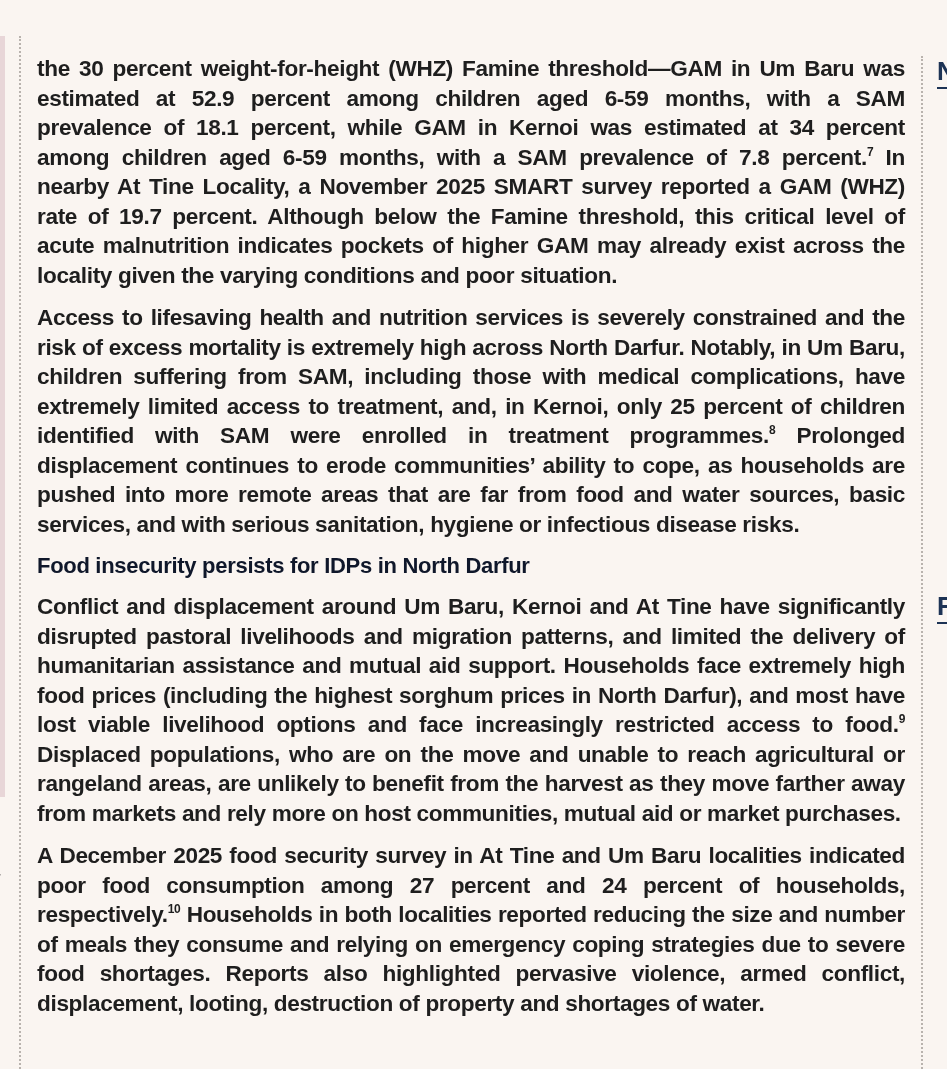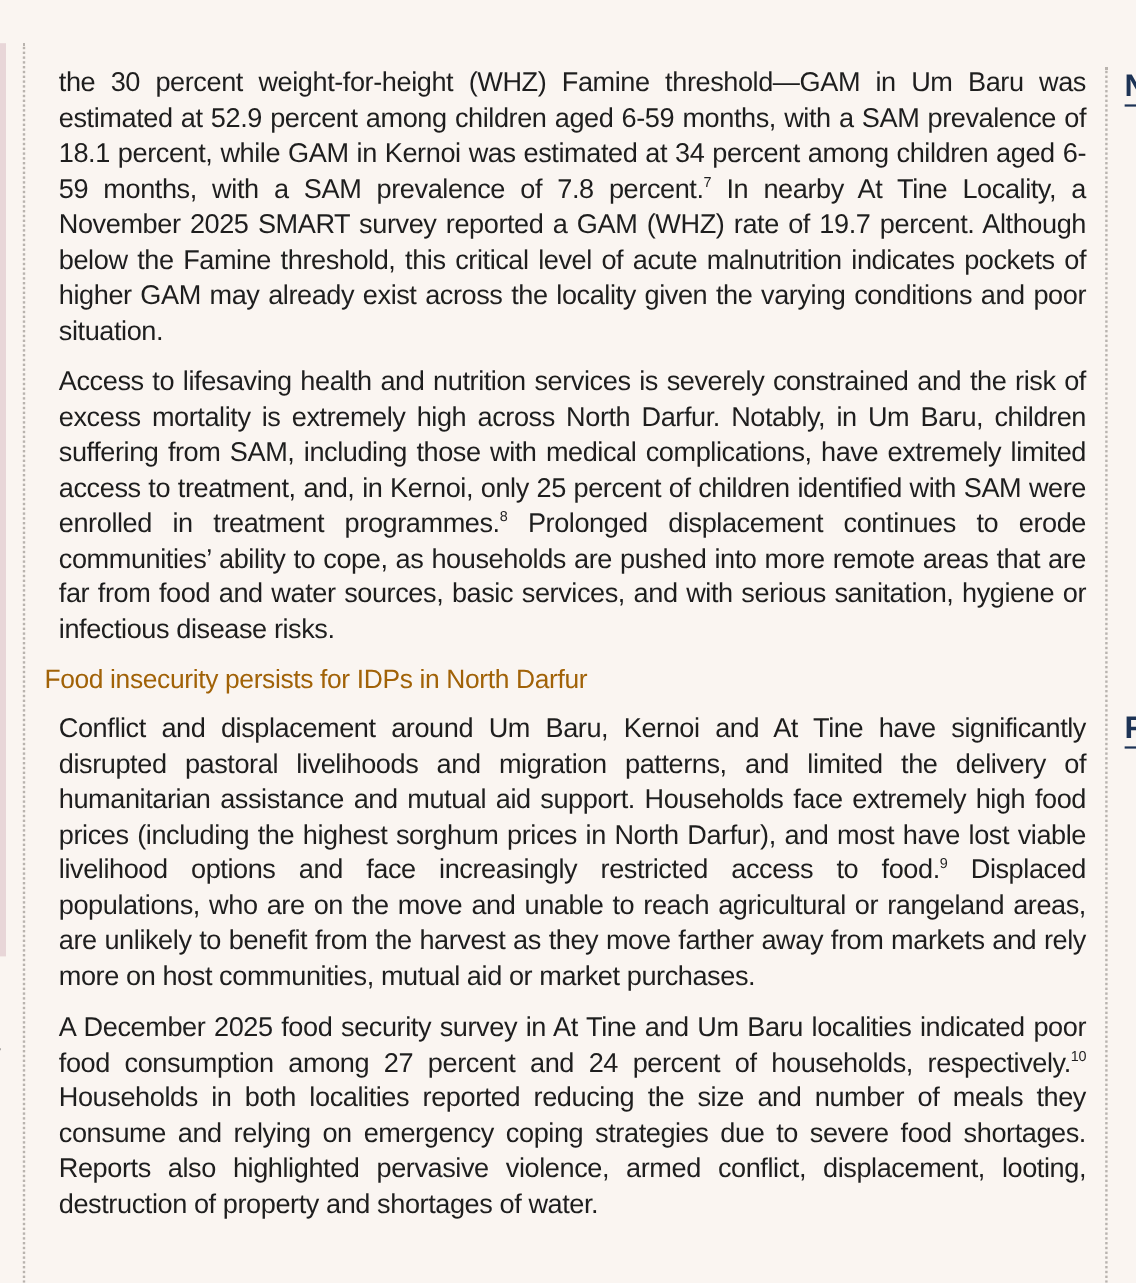--- a/index.html
+++ b/index.html
@@ -52,38 +52,39 @@
       height: 1013px;
       border-left: 2px dotted #b9b3ae;
     }
     .main {
       position: absolute;
       left: 37px;
       top: 54px;
       width: 868px;
     }
     .main p {
-      margin: 0 0 13px 12px;
+      margin: 0 0 13px 0;
       font-size: 22.6px;
       line-height: 29.5px;
       text-align: justify;
       letter-spacing: -0.35px;
       color: #1e1e1e;
+      font-weight: bold;
     }
     .main p sup {
       font-size: 12px;
       line-height: 0;
       vertical-align: 9px;
     }
     .main h2 {
       margin: 3px 0 12px 0;
       font-size: 22px;
       line-height: 28px;
-      font-weight: normal;
-      color: #a16207;
+      font-weight: bold;
+      color: #0f172a;
       letter-spacing: -0.3px;
     }
     .right-frag {
       position: absolute;
       left: 937px;
       width: 10px;
       overflow: hidden;
     }
     .right-frag .glyph {
       display: block;

